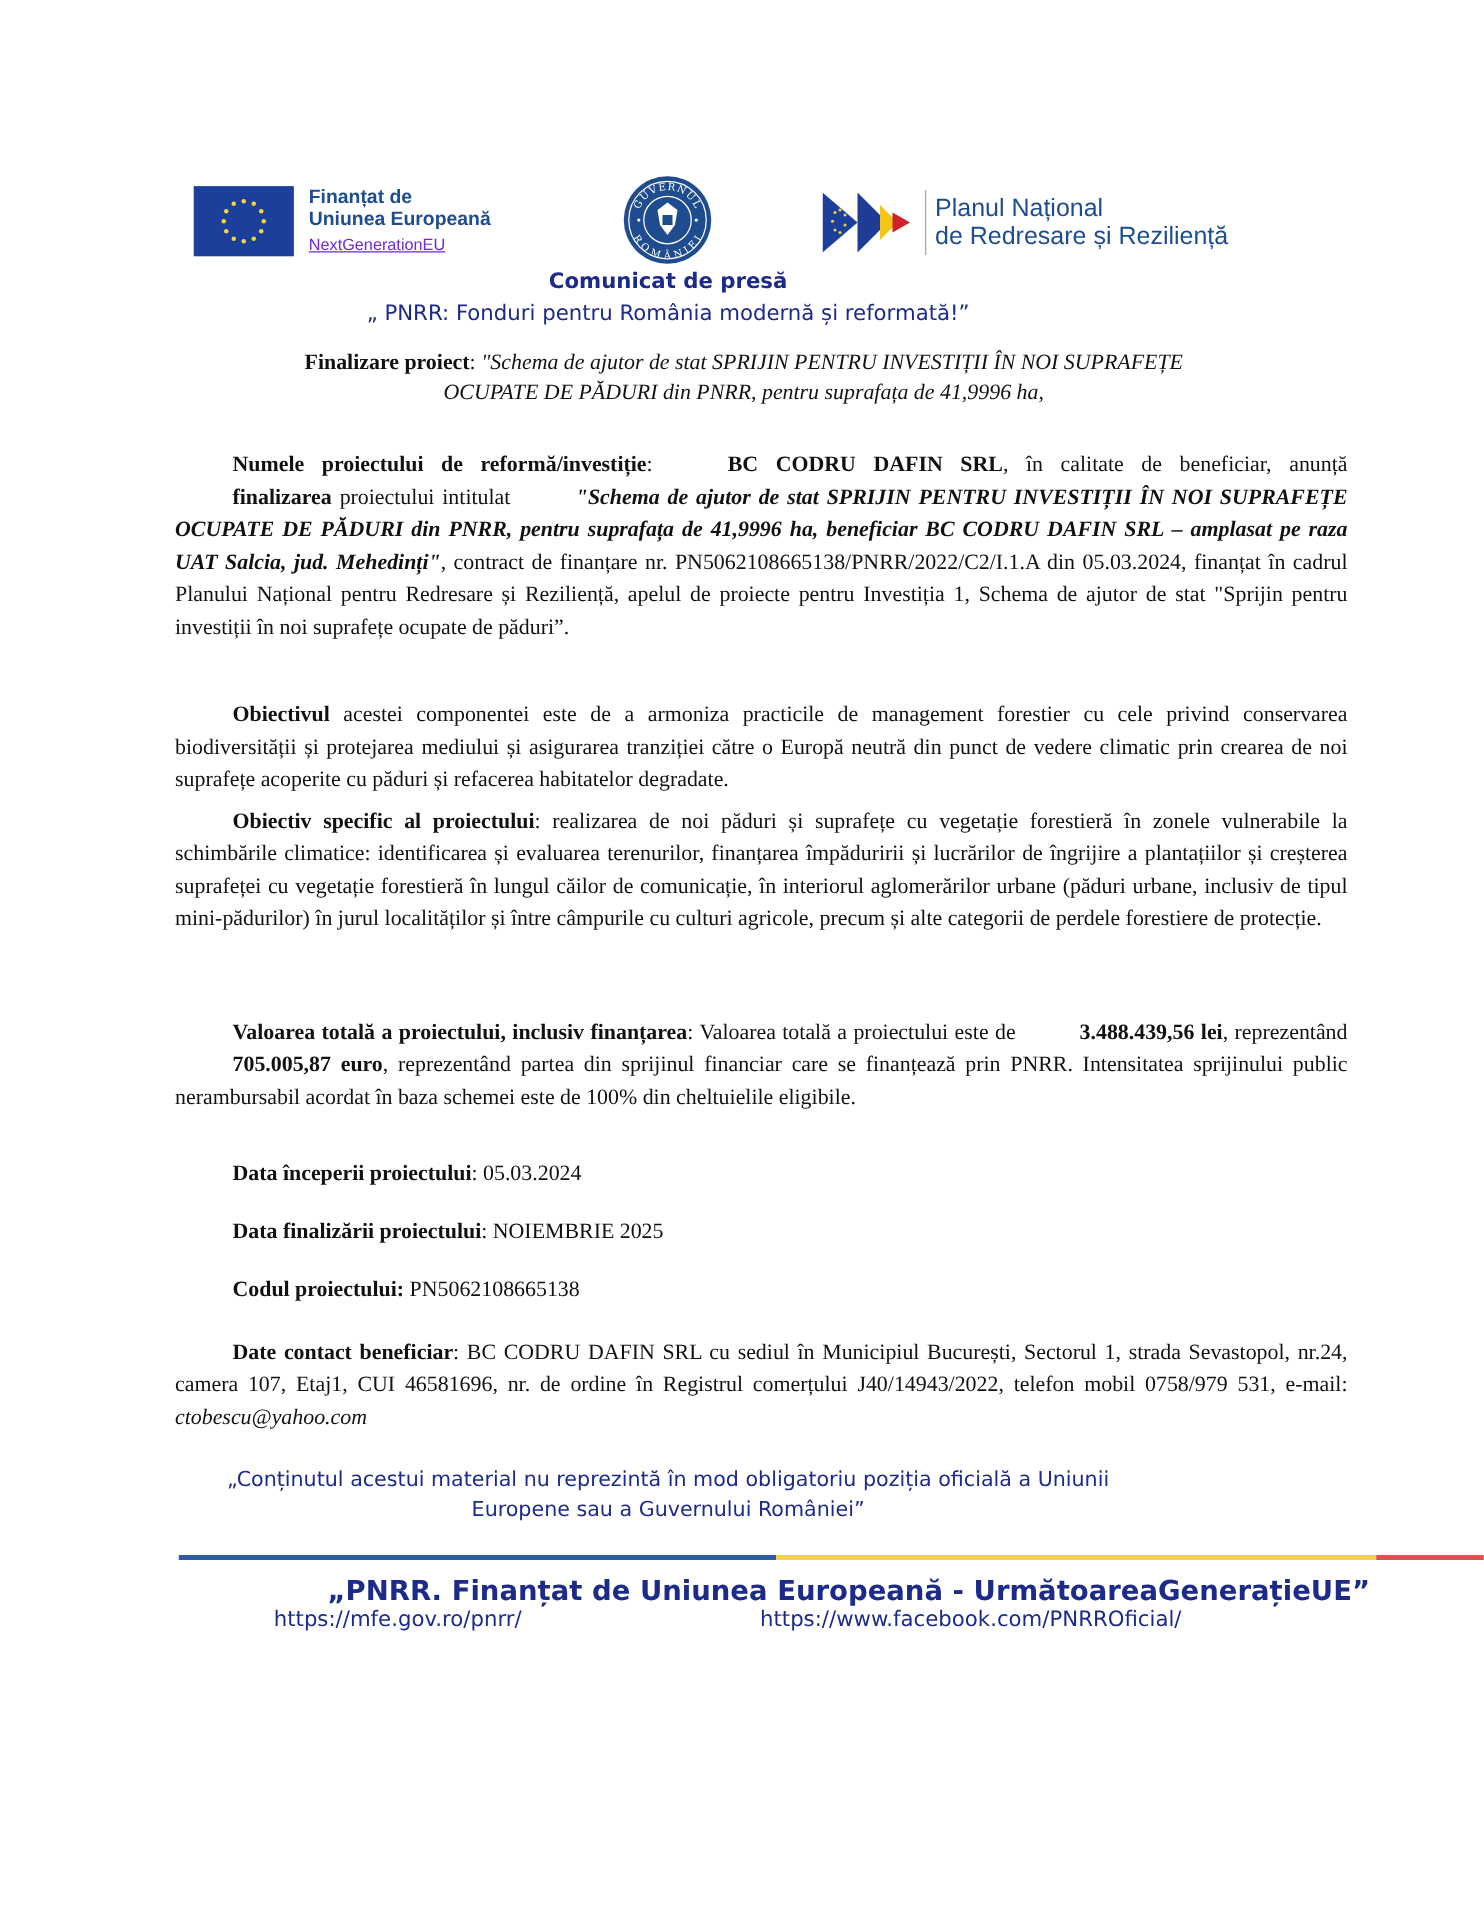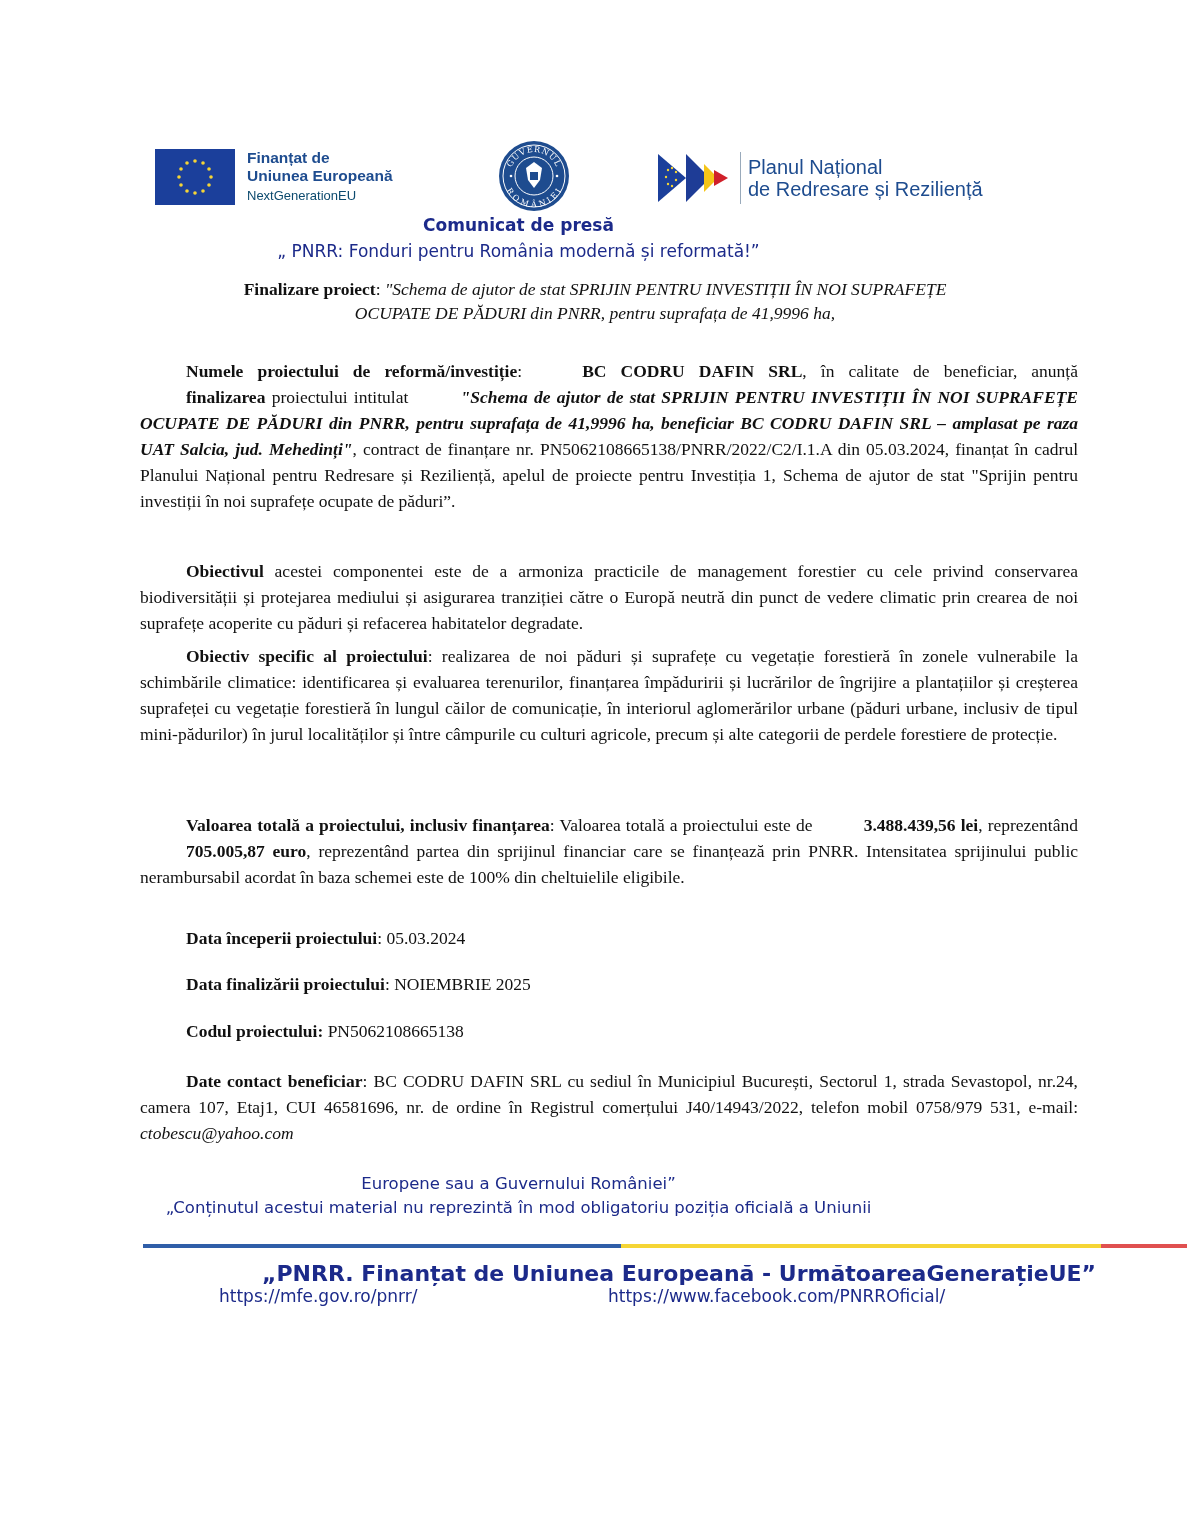--- a/index.html
+++ b/index.html
@@ -8,29 +8,29 @@
     .serif { font-family:"Liberation Serif", "DejaVu Serif", serif; color:#111; }
     .sans { font-family:"DejaVu Sans", "Liberation Sans", sans-serif; }
     .blue { color:#1c2a8a; }
 
     
     #logo-eu { left:155px; top:147px; width:250px; height:62px; }
     #eu-flag { position:absolute; left:0; top:2px; width:80px; height:56px; background:#1b3f9b; }
     #logo-eu .t1, #logo-eu .t2 { position:absolute; left:92px; font-family:"Liberation Sans", sans-serif; font-weight:bold; font-size:15.5px; color:#1e4c8f; line-height:18px; }
     #logo-eu .t1 { top:2px; }
     #logo-eu .t2 { top:20px; }
-    #logo-eu .t3 { position:absolute; left:92px; top:40px; font-family:"Liberation Sans", sans-serif; font-size:13px; color:#0c4a6e; line-height:18px; }
+    #logo-eu .t3 { position:absolute; left:92px; top:40px; font-family:"Liberation Sans", sans-serif; font-size:13px; color:#6d28d9; line-height:18px;text-decoration:underline; }
 
     #logo-gov { left:498px; top:140px; width:72px; height:72px; }
 
     #logo-pnrr { left:658px; top:150px; width:370px; height:58px;padding-left:20px; }
     #logo-pnrr .tt { position:absolute; left:90px; font-family:"Liberation Sans", sans-serif; font-size:20px; color:#1e4c8f; line-height:23px; white-space:nowrap; }
     #logo-pnrr .divider { position:absolute; left:82px; top:2px; width:1px; height:52px; background:#9ab; }
 
-    .center { text-align:center; width:1037px; left:0; }
+    .center { text-align:center; width:1037px; left:16px; }
     .title1 { top:215px; font-size:17px; font-weight:bold; }
     .title2 { top:241px; font-size:17px; font-weight:normal; }
 
     .intro { left:150px; width:890px; text-align:center; font-size:17.5px; line-height:24px; }
     .para { left:140px; width:938px; font-size:17.5px; line-height:26px; text-align:justify; }
     .para b { font-weight:bold;margin-left:46px; }
 
     .disclaimer { top:1172px; font-size:16.5px; line-height:24px; }
     .tricolor { left:143px; top:1244px; width:1044px; height:4px; display:flex; }
     .tricolor div { height:4px; }
@@ -122,22 +122,22 @@
 
 <div class="abs para serif" style="top:812px;"><b>Valoarea totală a proiectului, inclusiv finanțarea</b><span>: Valoarea totală a proiectului este de </span><b>3.488.439,56 lei</b><span>, reprezentând </span><b>705.005,87 euro</b><span>, reprezentând partea din sprijinul financiar care se finanțează prin PNRR. Intensitatea sprijinului public nerambursabil acordat în baza schemei este de 100% din cheltuielile eligibile.</span></div>
 
 <div class="abs para serif" style="top:925px;"><b>Data începerii proiectului</b><span>: 05.03.2024</span></div>
 <div class="abs para serif" style="top:971px;"><b>Data finalizării proiectului</b><span>: NOIEMBRIE 2025</span></div>
 <div class="abs para serif" style="top:1018px;"><b>Codul proiectului:</b><span> PN5062108665138</span></div>
 
 <div class="abs para serif" style="top:1068px;"><b>Date contact beneficiar</b><span>: BC CODRU DAFIN SRL cu sediul în Municipiul București, Sectorul 1, strada Sevastopol, nr.24, camera 107, Etaj1, CUI 46581696, nr. de ordine în Registrul comerțului J40/14943/2022, telefon mobil 0758/979 531, e-mail: </span><i>ctobescu@yahoo.com</i></div>
 
 <div class="abs center sans blue disclaimer">
+  <div>„Conținutul acestui material nu reprezintă în mod obligatoriu poziția oficială a Uniunii</div>
   <div>Europene sau a Guvernului României”</div>
-  <div>„Conținutul acestui material nu reprezintă în mod obligatoriu poziția oficială a Uniunii</div>
 </div>
 
 <div class="abs tricolor">
   <div style="width:478px;background:#2f5ea8;"></div>
   <div style="width:480px;background:#f5d535;"></div>
   <div style="width:86px;background:#e05050;"></div>
 </div>
 
 <div class="abs sans blue footer-slogan">„PNRR. Finanțat de Uniunea Europeană - UrmătoareaGenerațieUE”</div>
 <div class="abs sans blue footer-link" style="left:178px;margin-left:41px;">https://mfe.gov.ro/pnrr/</div>

